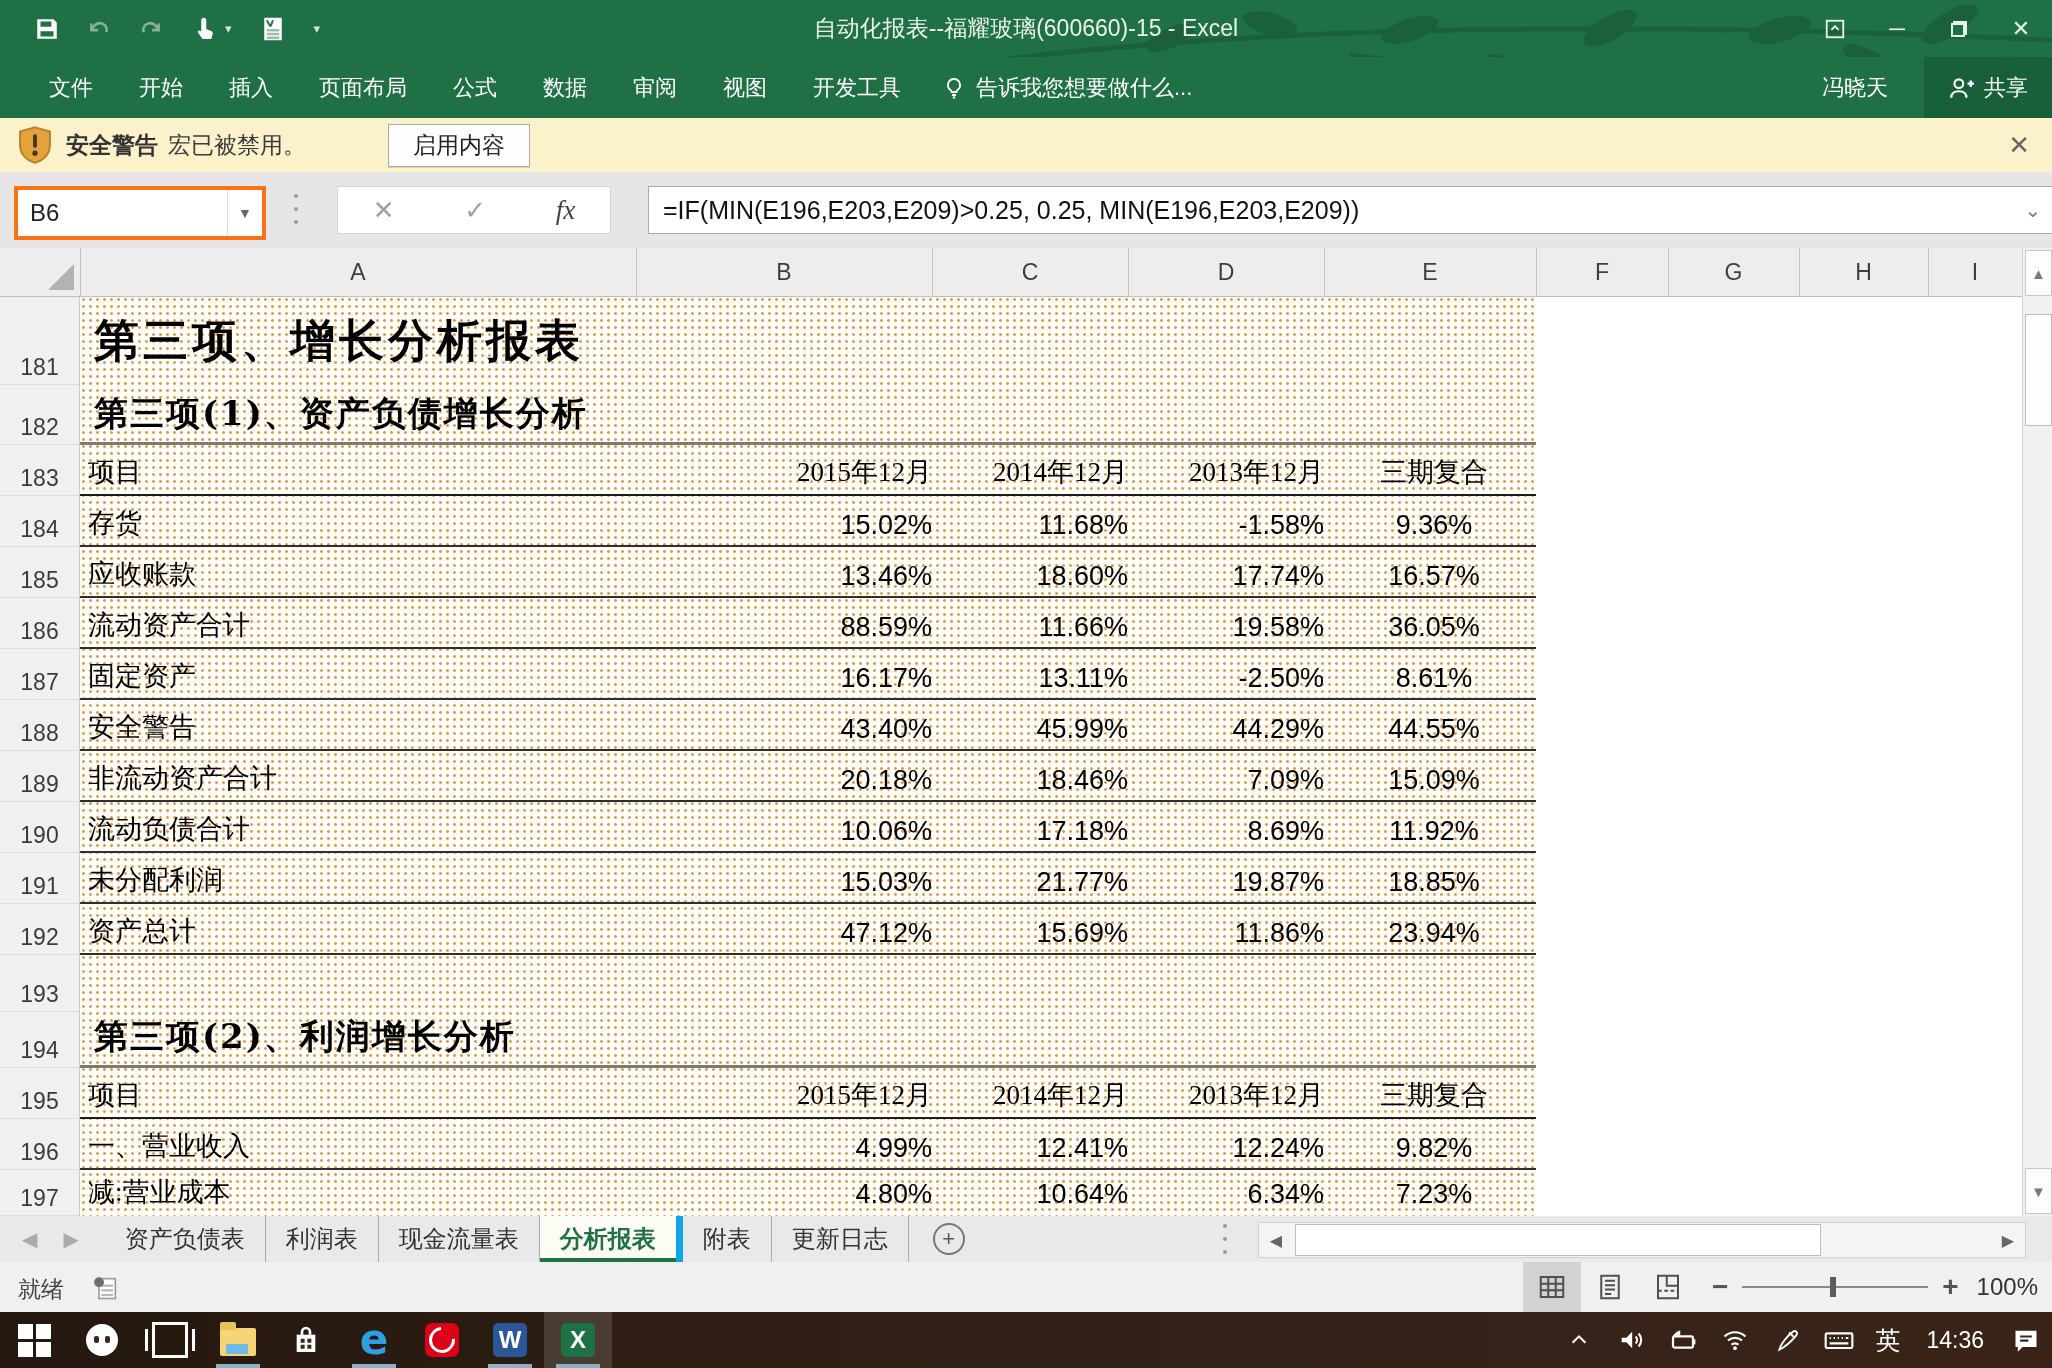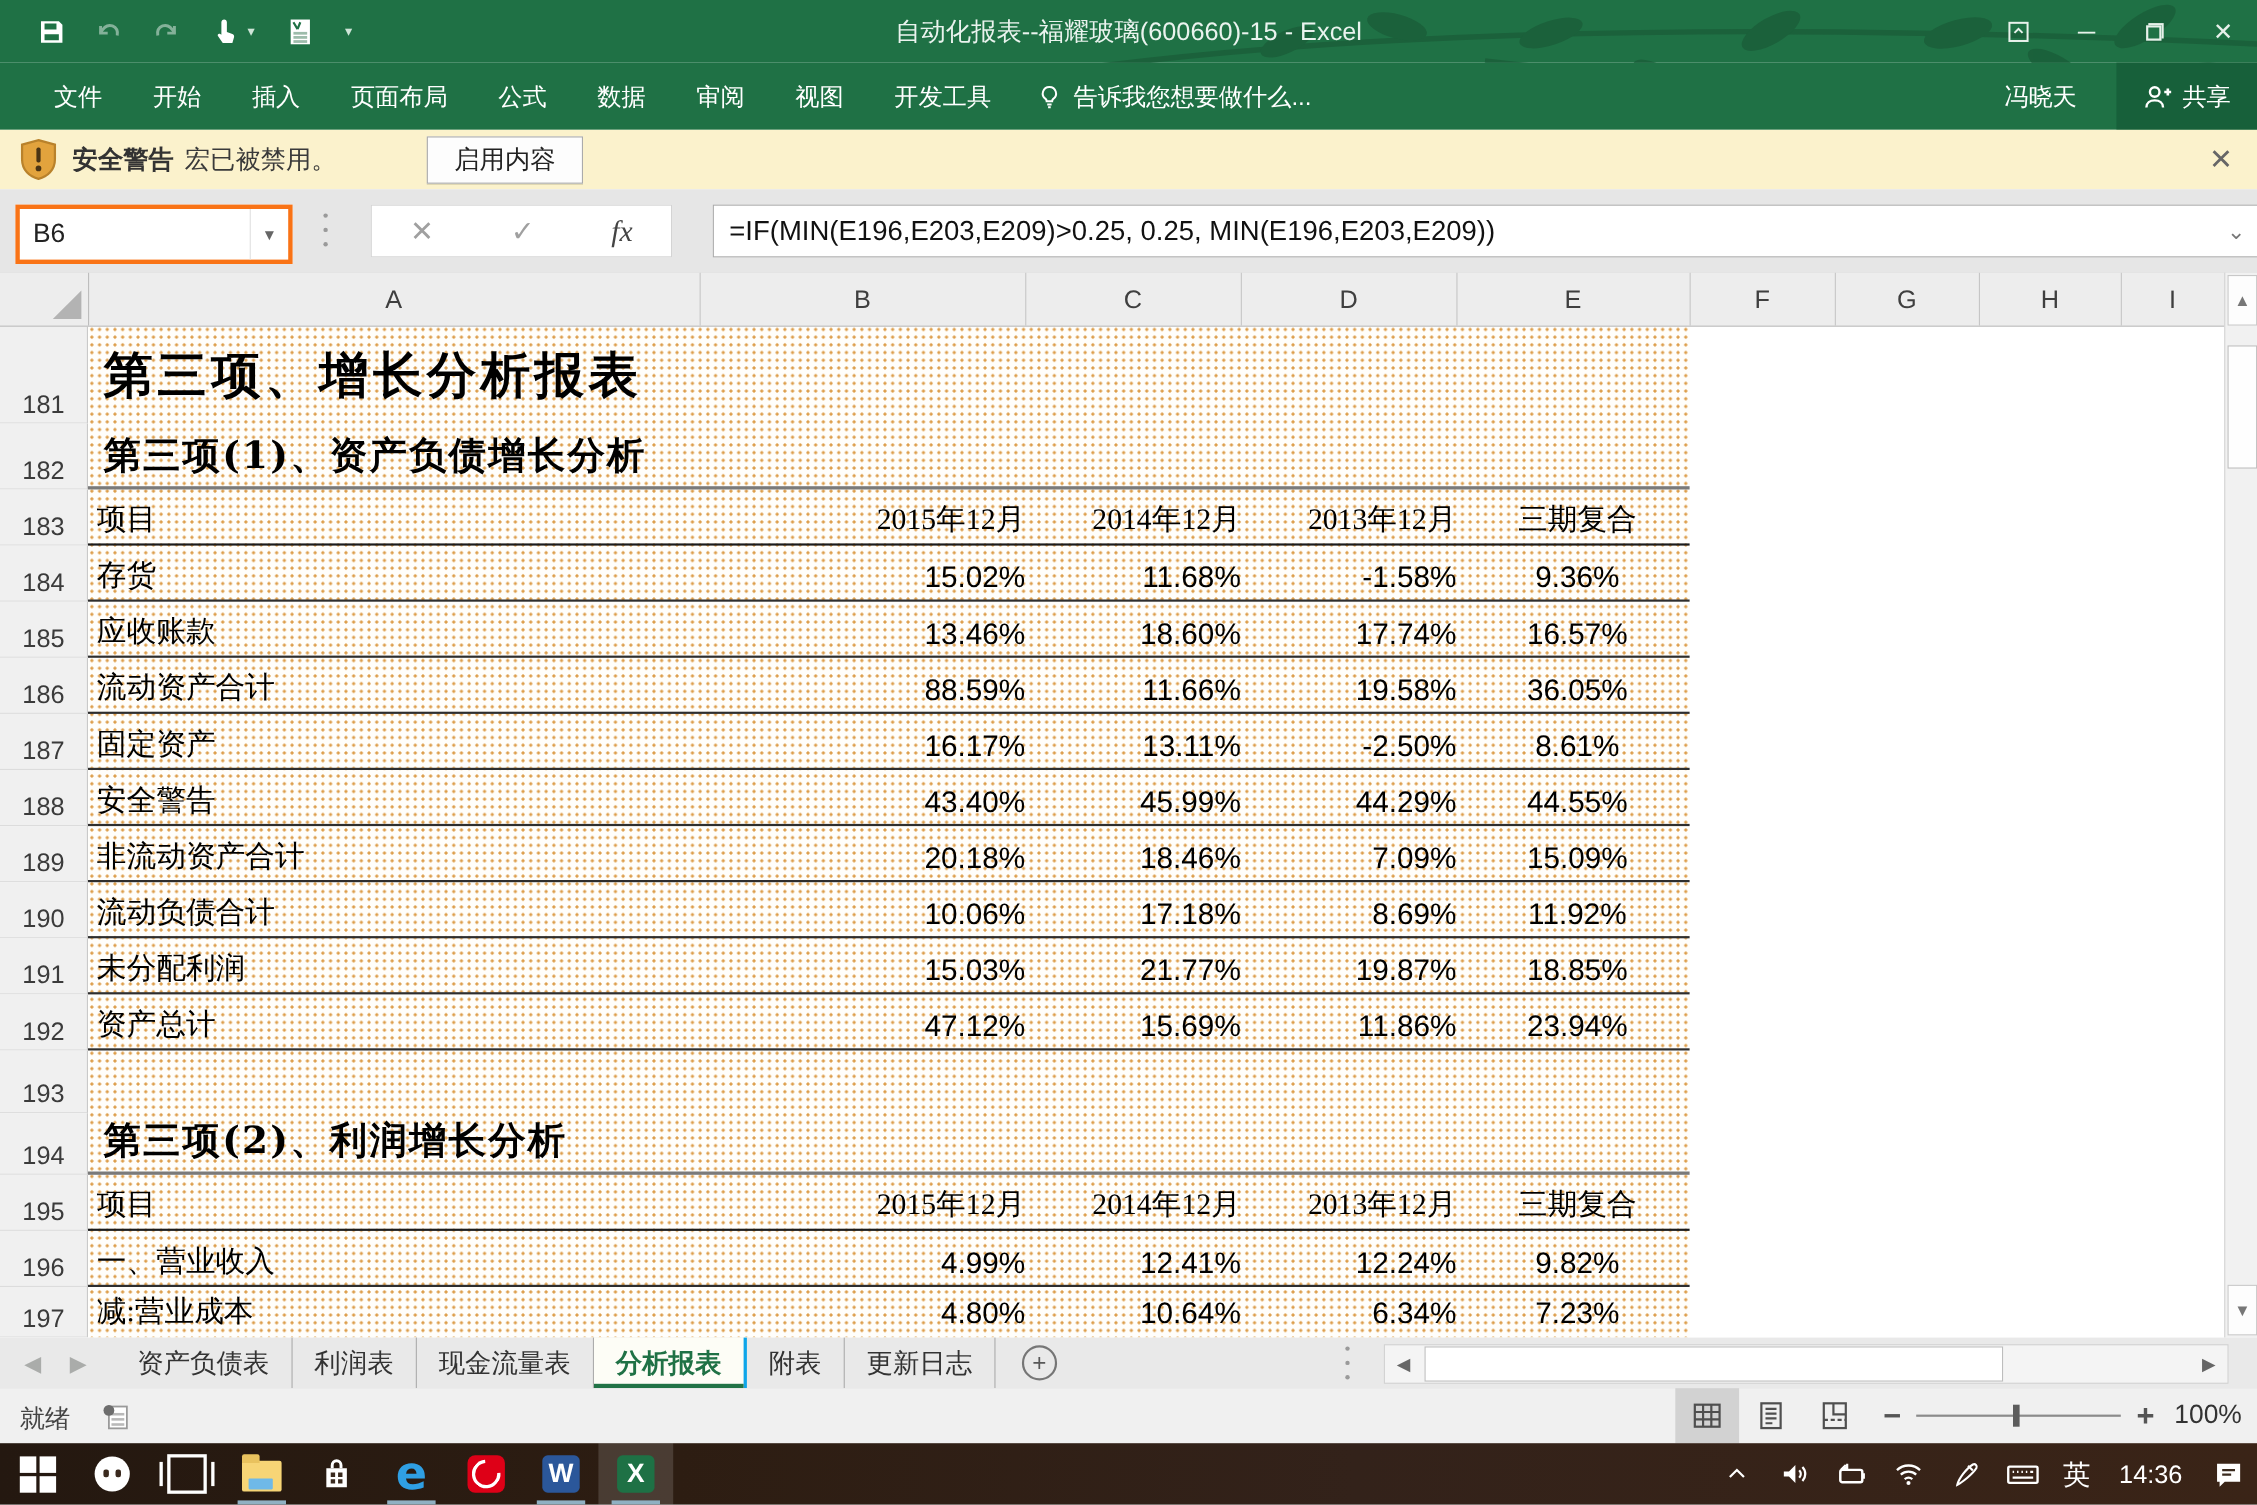--- a/index.html
+++ b/index.html
@@ -97,21 +97,21 @@
           display:flex;align-items:center;justify-content:center;color:#777;font-size:15px;}
   .vthumb{position:absolute;left:2px;top:66px;width:25px;height:110px;background:#FEFEFE;border:1px solid #BDBDBD;}
 
   
   .tabbar{left:0;top:1216px;width:2052px;height:46px;background:#E9E9E9;border-bottom:1px solid #CFCFCF;
           display:flex;align-items:stretch;z-index:2;}
   .tabnav{display:flex;align-items:center;gap:26px;padding:0 26px 0 22px;color:#AAACAA;font-size:20px;}
   .sheettabs{display:flex;align-items:stretch;}
   .stab{display:flex;align-items:center;padding:0 20px;font-size:24px;color:#333;
         border-right:1px solid #ACACAC;position:relative;}
-  .stab.active{background:#FDFDF6;color:#1F7145;font-weight:bold;border-right:3px solid #0ea5e9;}
+  .stab.active{background:#FDFDF6;color:#1F7145;font-weight:bold;border-right:7px solid #0ea5e9;}
   .stab.active::after{content:"";position:absolute;left:0;right:0;bottom:0;height:4px;background:#217346;}
   .newsheet{display:flex;align-items:center;padding:0 24px;color:#5f5f5f;}
   .newsheet .circle{width:28px;height:28px;border:2px solid #767676;border-radius:50%;
                     display:flex;align-items:center;justify-content:center;font-size:22px;color:#585858;}
   .tab-dots{position:absolute;left:1223px;top:8px;height:30px;display:flex;flex-direction:column;justify-content:space-between;}
   .tab-dots i{width:4px;height:4px;background:#9a9a9a;border-radius:50%;}
   .hscroll{position:absolute;left:1258px;top:6px;width:766px;height:34px;background:#F4F4F4;border:1px solid #D0D0D0;
            display:flex;align-items:center;}
   .harrow{width:34px;height:100%;display:flex;align-items:center;justify-content:center;color:#666;font-size:16px;}
   .hthumb{position:absolute;left:36px;top:1px;width:524px;height:30px;background:#FFFFFF;border:1px solid #BDBDBD;}

